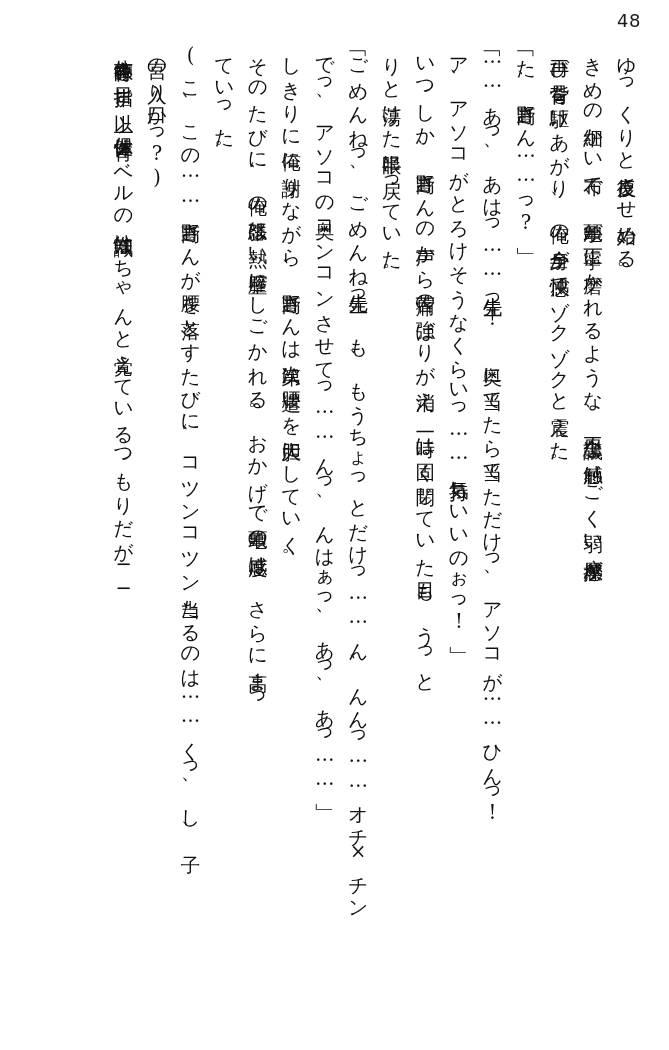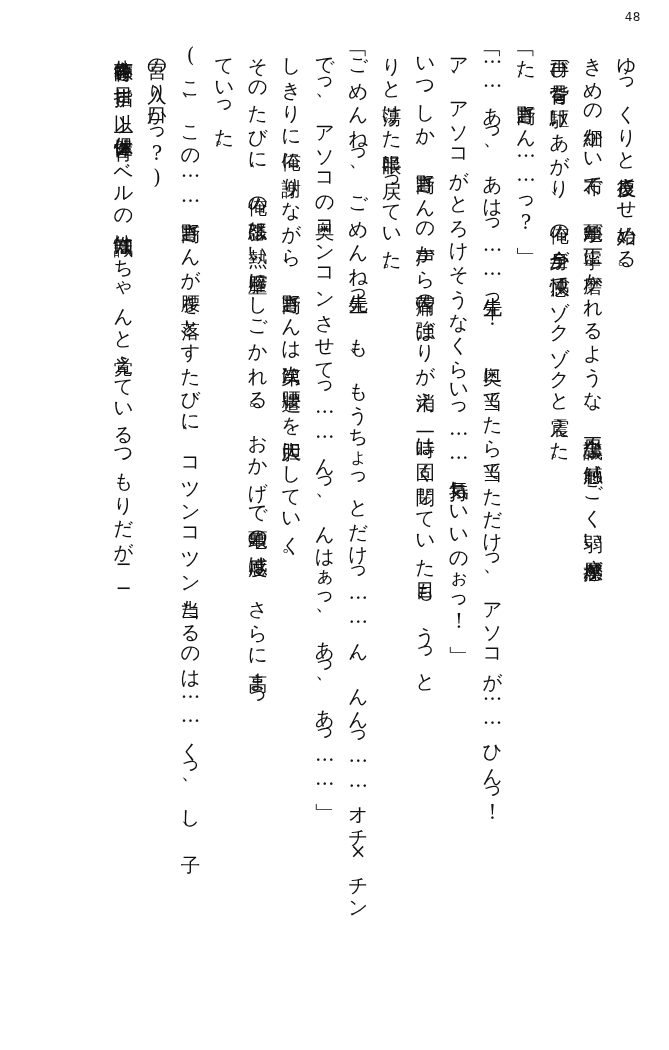--- a/index.html
+++ b/index.html
@@ -22,21 +22,21 @@
     height: 1050px;
     box-sizing: border-box;
     background: #fff;
   }
 
   
   .page-number {
     position: absolute;
     top: 10px;
     right: 28px;
-    font-size: 12px;
+    font-size: 18px;
     letter-spacing: 0.5px;
     color: #1a1a1a;
     font-family: "DejaVu Sans", "Liberation Sans", sans-serif;
   }
 
   
   .body-text {
     position: absolute;
     top: 44px;
     right: 26px;

